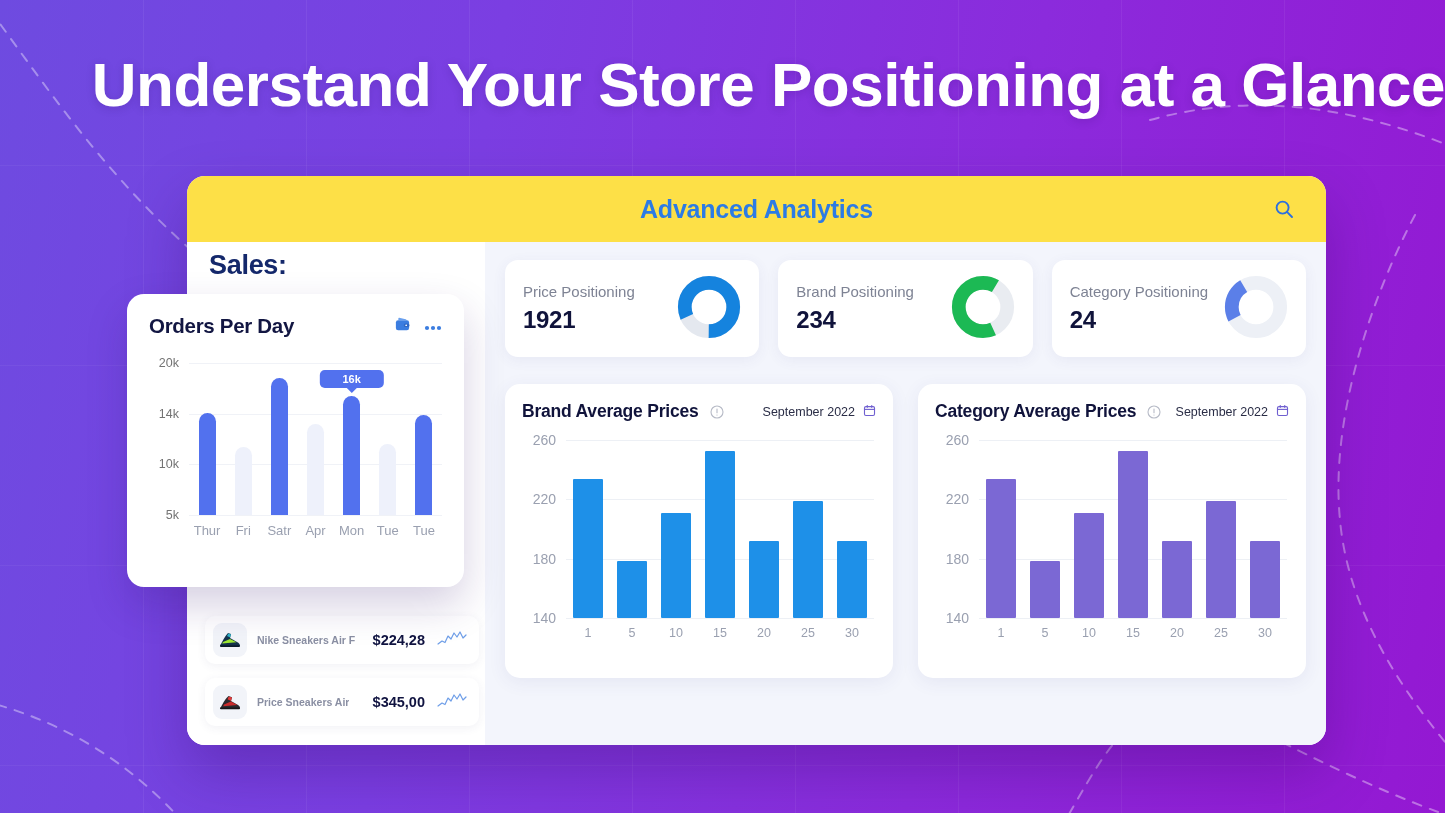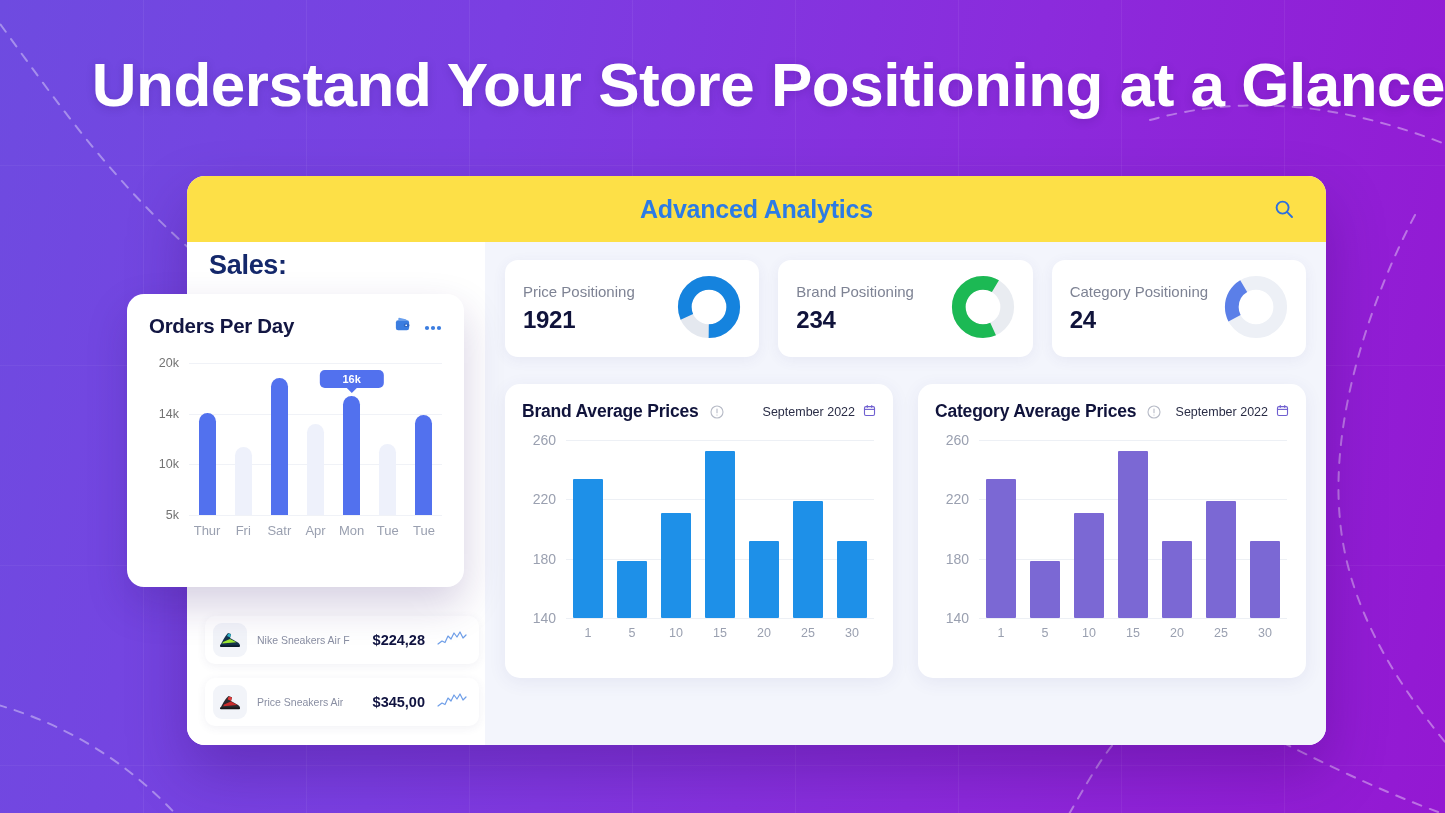--- a/index.html
+++ b/index.html
@@ -92,21 +92,21 @@
     cursor: pointer;
   }
   .thumb {
     width: 34px; height: 34px; border-radius: 9px;
     background: #F2F4F9; flex: none;
     display: flex; align-items: center; justify-content: center;
     overflow: hidden;
   }
   .product-name {
     margin-left: 10px;
-    font-size: 10.5px; font-weight: 400; color: #8A8FA3;
+    font-size: 10.5px; font-weight: 700; color: #8A8FA3;
     white-space: nowrap; overflow: hidden;
   }
   .product-price {
     margin-left: auto; padding-left: 8px;
     font-size: 14.5px; font-weight: 700; color: #101340;
     white-space: nowrap;
   }
   .spark { margin-left: 12px; margin-right: 4px; flex: none; }
 
   .content {

